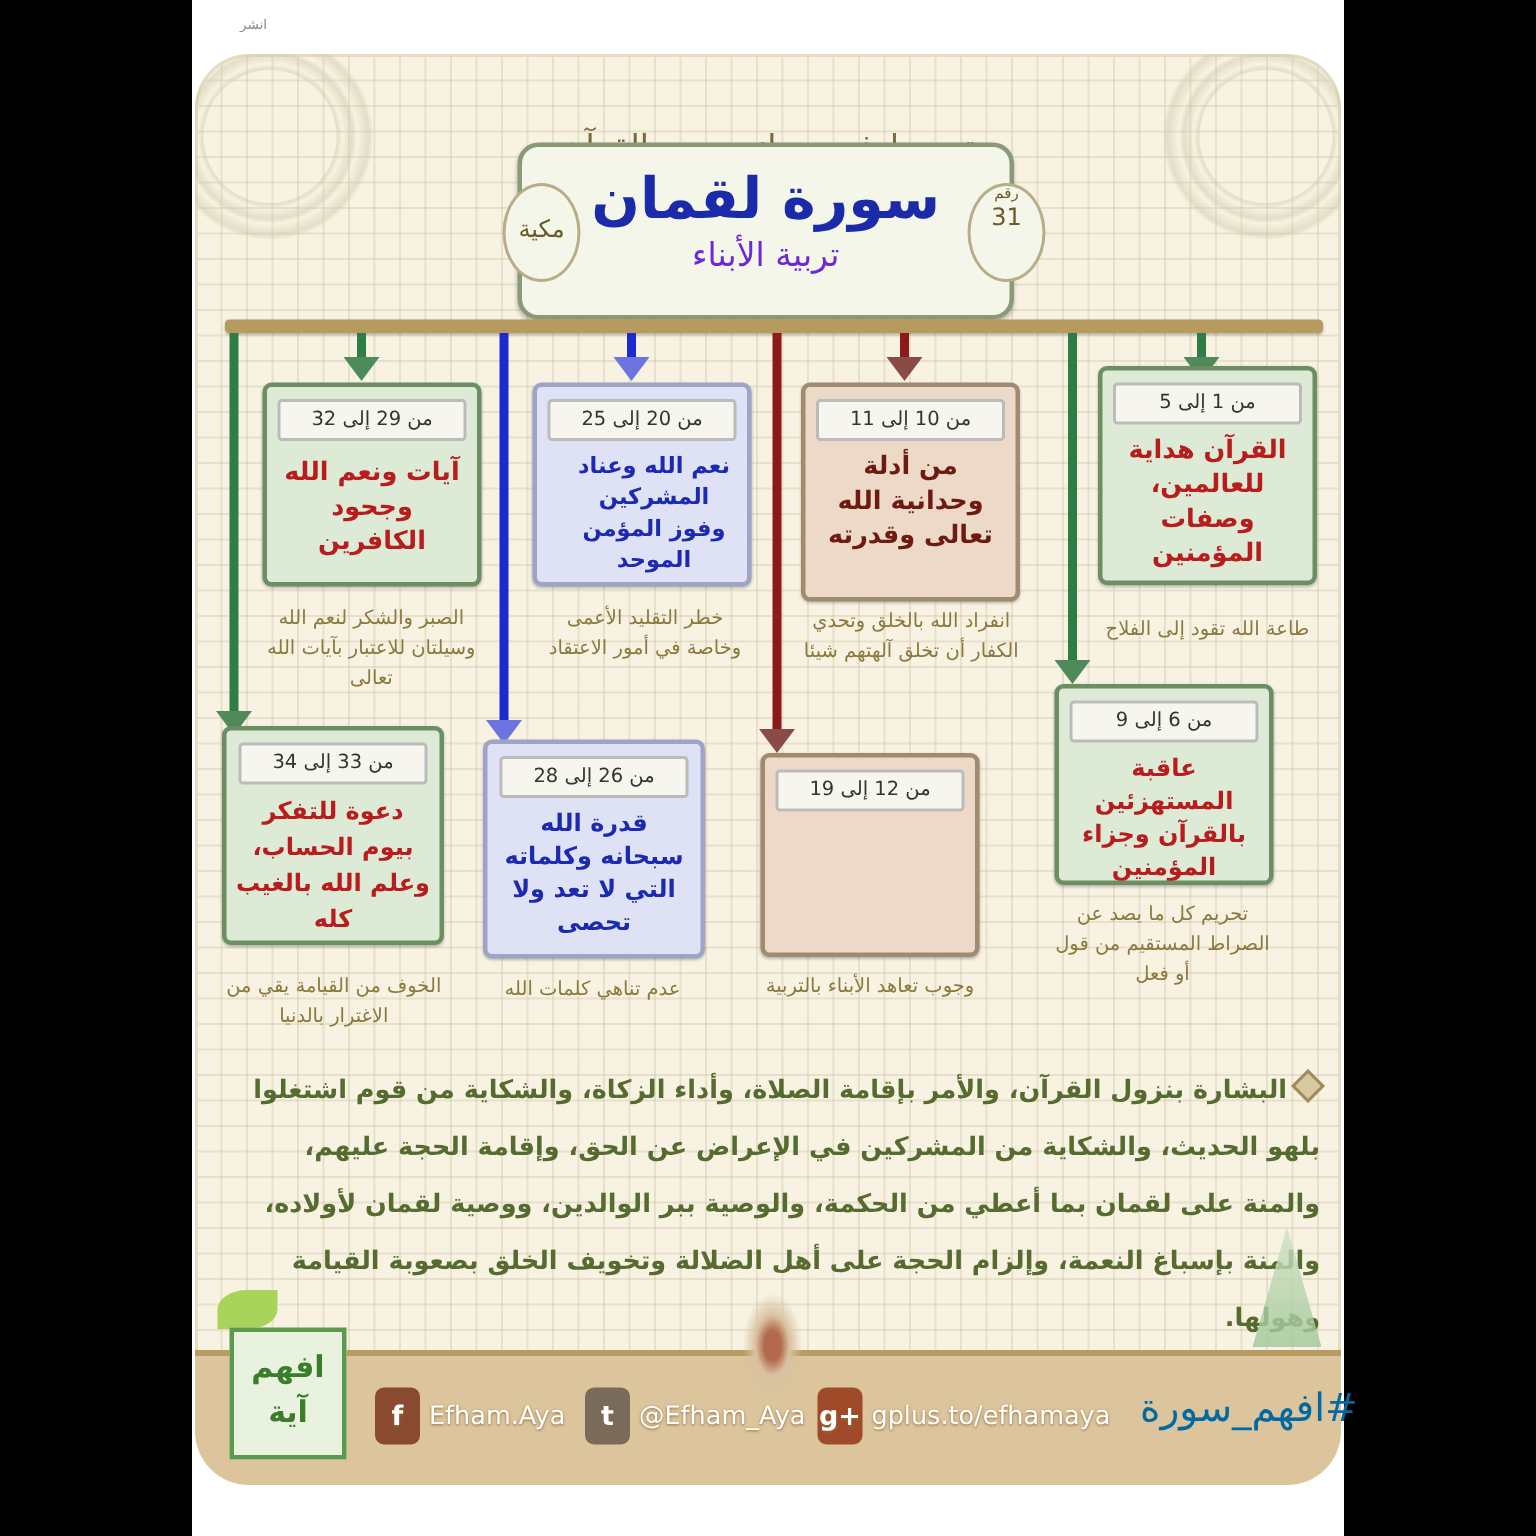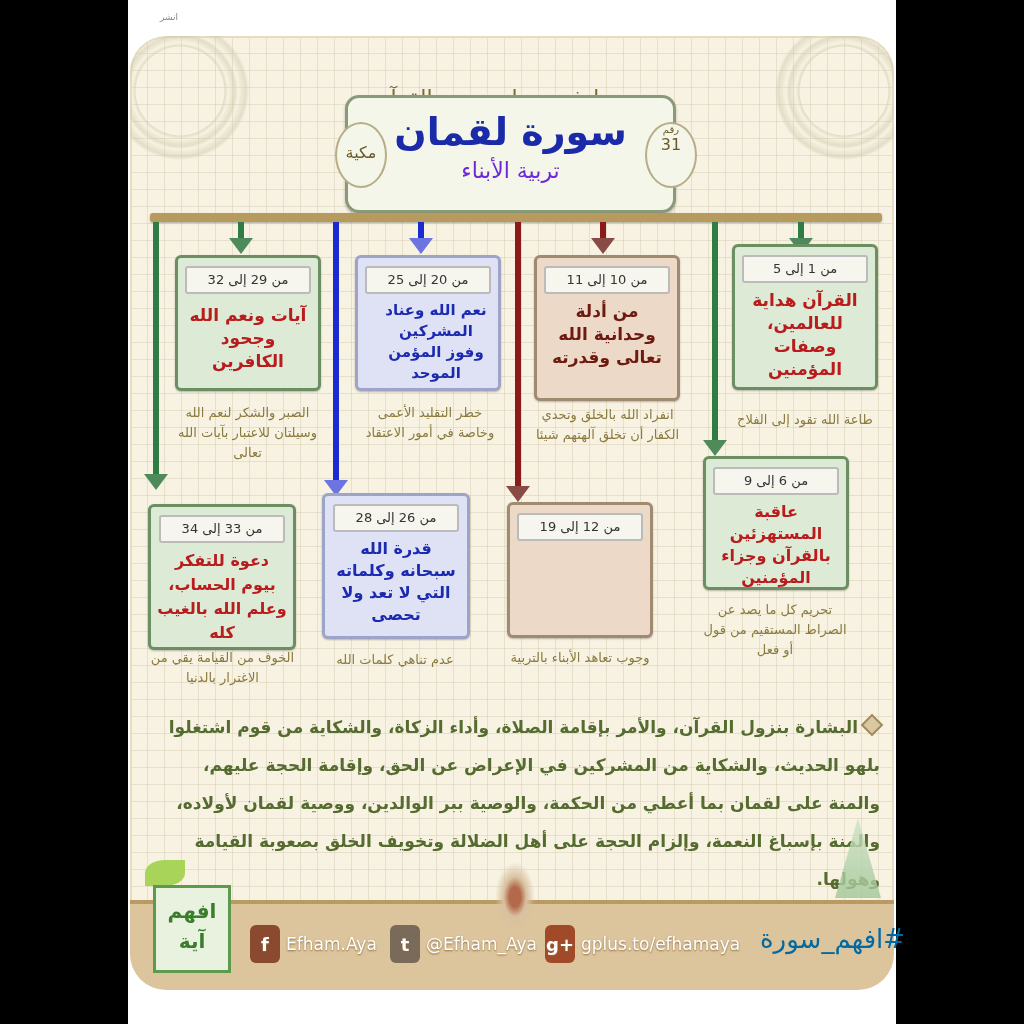--- a/index.html
+++ b/index.html
@@ -122,21 +122,21 @@
   <div class="range">من 12 إلى 19</div>
 </div>
 <div class="note" style="left:490px;top:648px;width:180px;">وجوب تعاهد الأبناء بالتربية</div>
 
 <div class="box blue" style="left:322px;top:493px;width:142px;height:140px;">
   <div class="range">من 26 إلى 28</div>
   <div class="main" style="font-size:16px;line-height:22px;">قدرة الله سبحانه وكلماته التي لا تعد ولا تحصى</div>
 </div>
 <div class="note" style="left:310px;top:650px;width:170px;">عدم تناهي كلمات الله</div>
 
-<div class="box green" style="left:148px;top:504px;width:142px;height:140px;">
+<div class="box green" style="left:148px;top:484px;width:142px;height:140px;">
   <div class="range">من 33 إلى 34</div>
   <div class="main" style="font-size:16px;line-height:24px;">دعوة للتفكر بيوم الحساب، وعلم الله بالغيب كله</div>
 </div>
 <div class="note" style="left:150px;top:648px;width:145px;">الخوف من القيامة يقي من الاغترار بالدنيا</div>
 
 <div class="summary">
   <span class="diamond"></span><span>البشارة بنزول القرآن، والأمر بإقامة الصلاة، وأداء الزكاة، والشكاية من قوم اشتغلوا بلهو الحديث، والشكاية من المشركين في الإعراض عن الحق، وإقامة الحجة عليهم، والمنة على لقمان بما أعطي من الحكمة، والوصية ببر الوالدين، ووصية لقمان لأولاده، والمنة بإسباغ النعمة، وإلزام الحجة على أهل الضلالة وتخويف الخلق بصعوبة القيامة وهولها.</span>
 </div>
 
 <div class="tree"></div>

